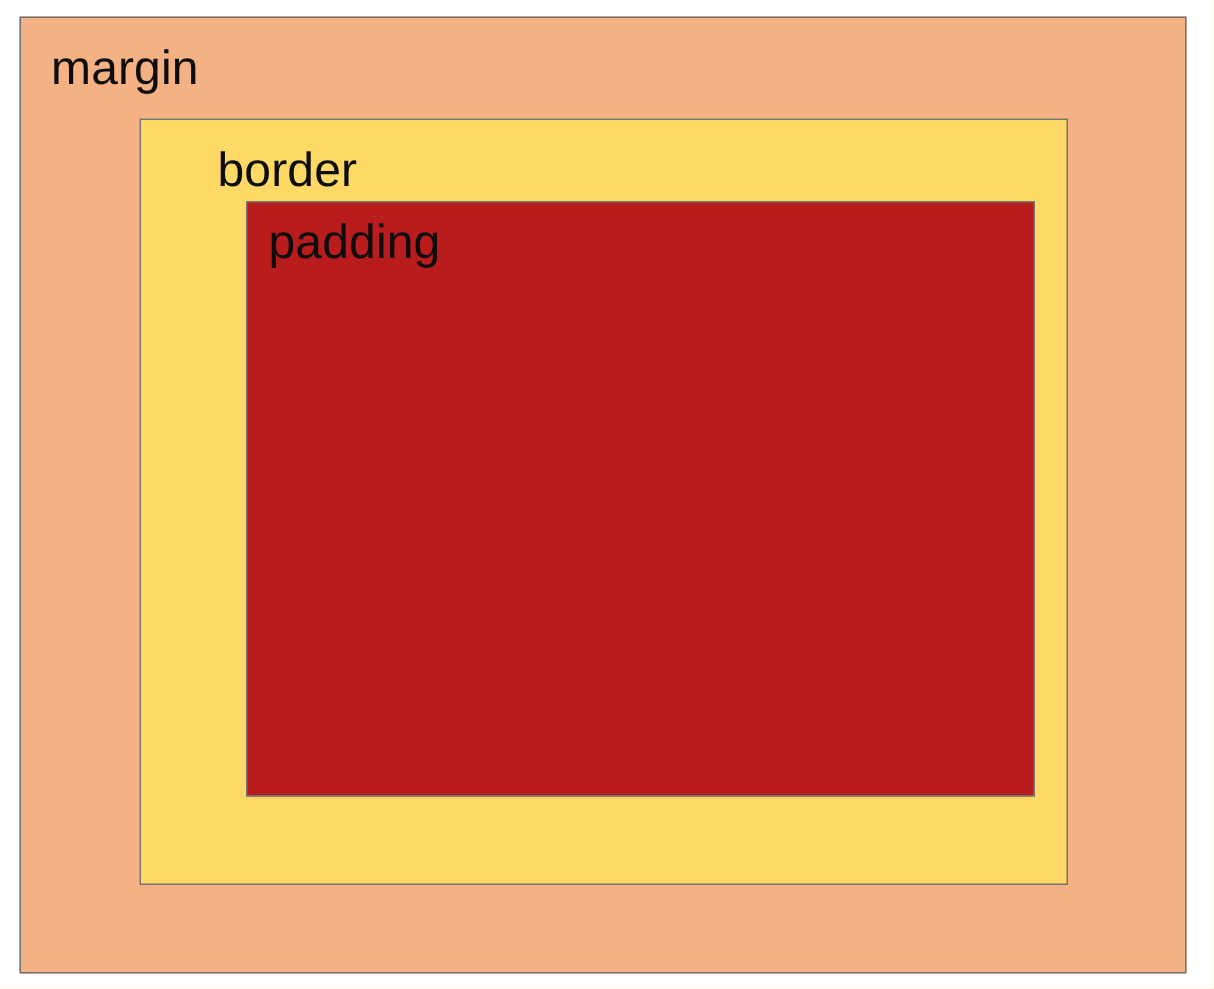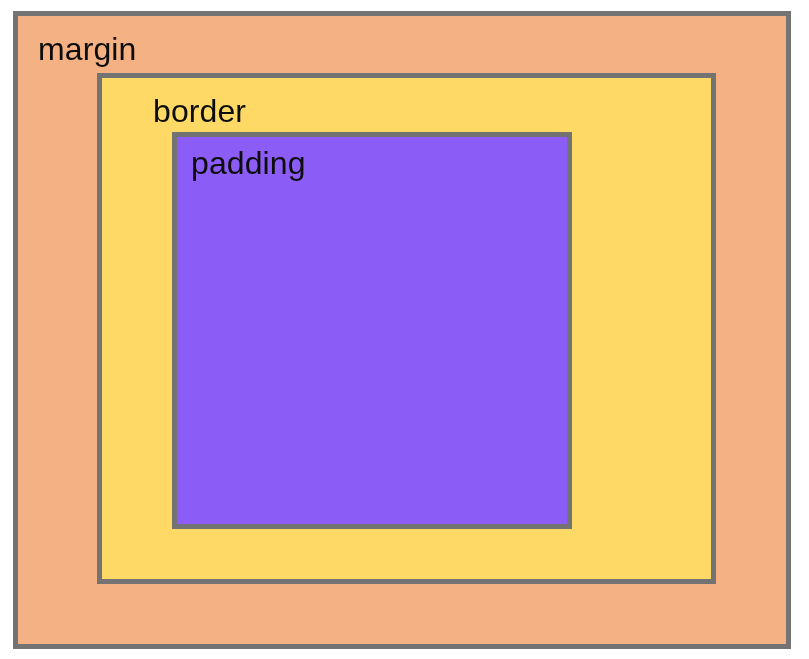--- a/index.html
+++ b/index.html
@@ -18,21 +18,21 @@
     width: 809px;
     height: 659px;
     background: #ffffff;
     overflow: hidden;
   }
 
   
   .box {
     position: absolute;
     box-sizing: border-box;
-    border: 5px solid #737373;
+    border: 1px solid #737373;
   }
 
   .box-label {
     position: absolute;
     font-family: "Liberation Sans", sans-serif;
     font-size: 32px;
     line-height: 34px;
     font-weight: 400;
     color: #0d0d0d;
     white-space: nowrap;
@@ -48,37 +48,37 @@
     background: #f4b183;
   }
   #label-margin {
     left: 20px;
     top: 16px;
   }
 
   
   #box-border {
     left: 79px;
-    top: 57px;
+    top: 67px;
     width: 619px;
     height: 511px;
     background: #ffd966;
   }
   #label-border {
     left: 51px;
     top: 16px;
   }
 
   
   #box-padding {
     left: 70px;
     top: 54px;
-    width: 400px;
+    width: 526px;
     height: 397px;
-    background: #8b5cf6;
+    background: #b91c1c;
   }
   #label-padding {
     left: 14px;
     top: 9px;
   }
 
   
   #box-contents {
     left: 59px;
     top: 63px;

